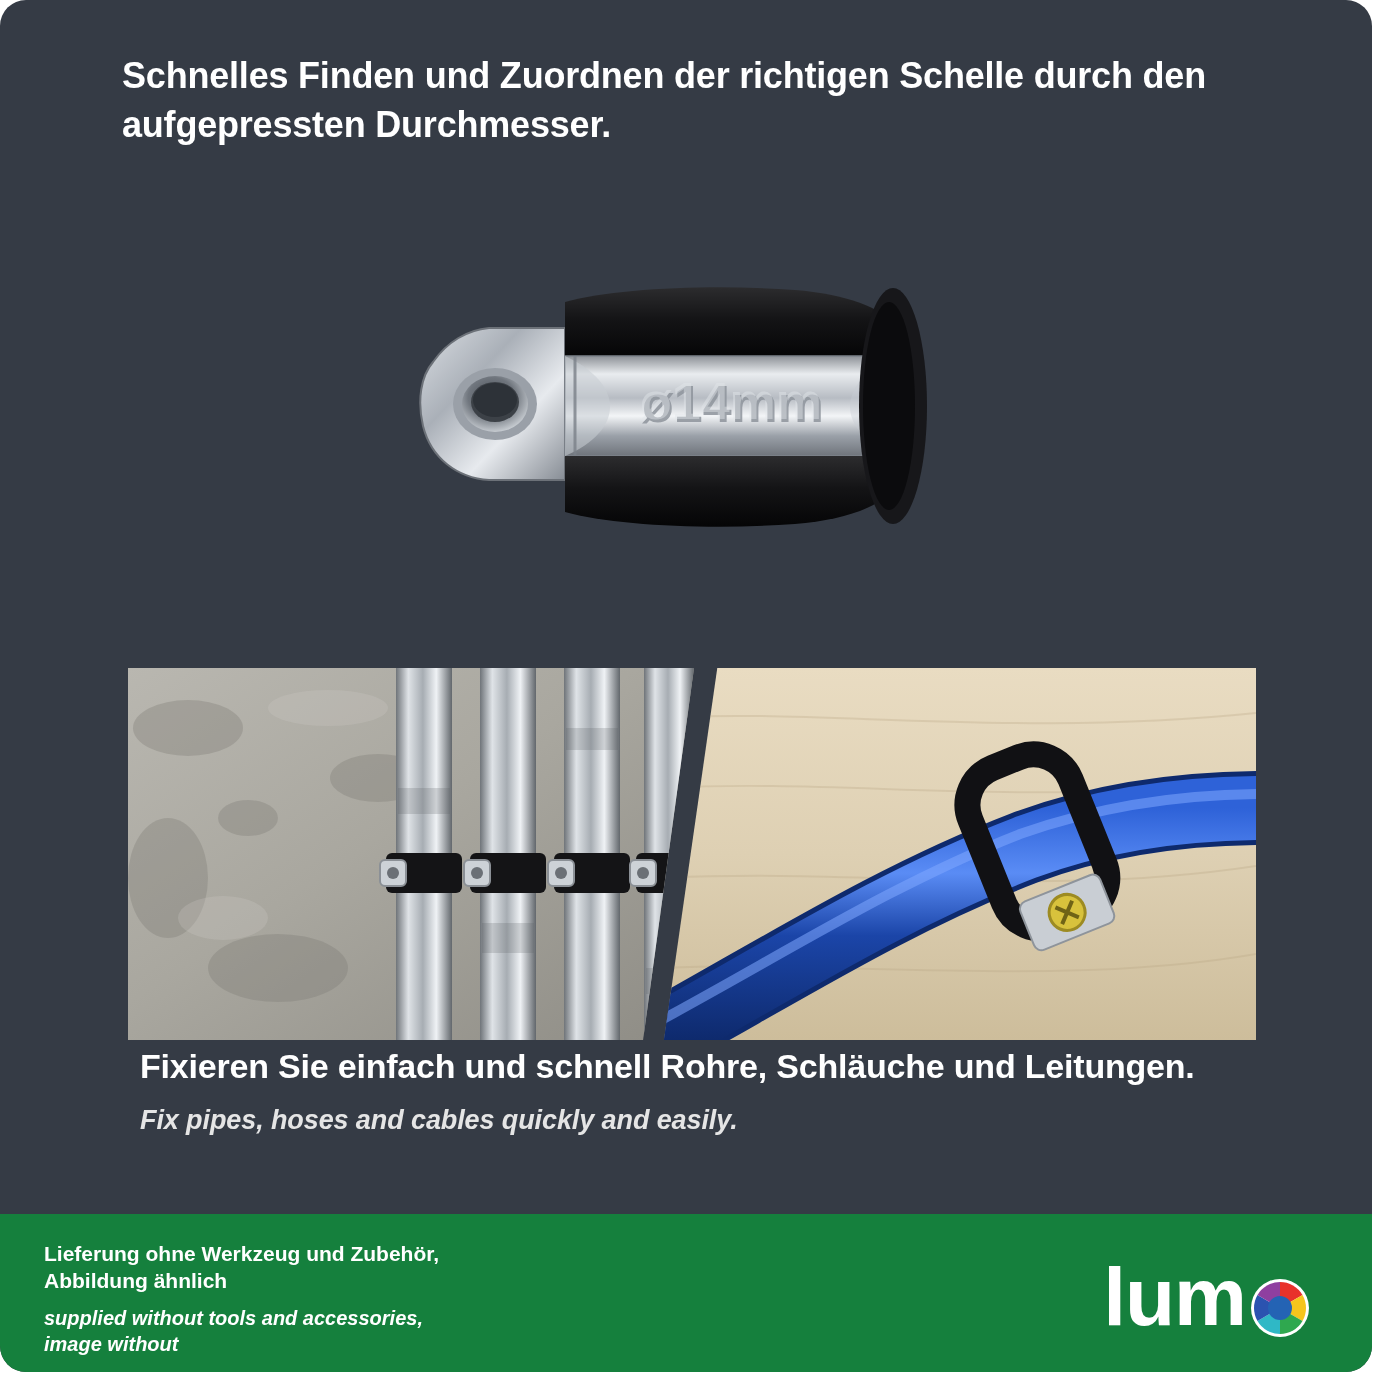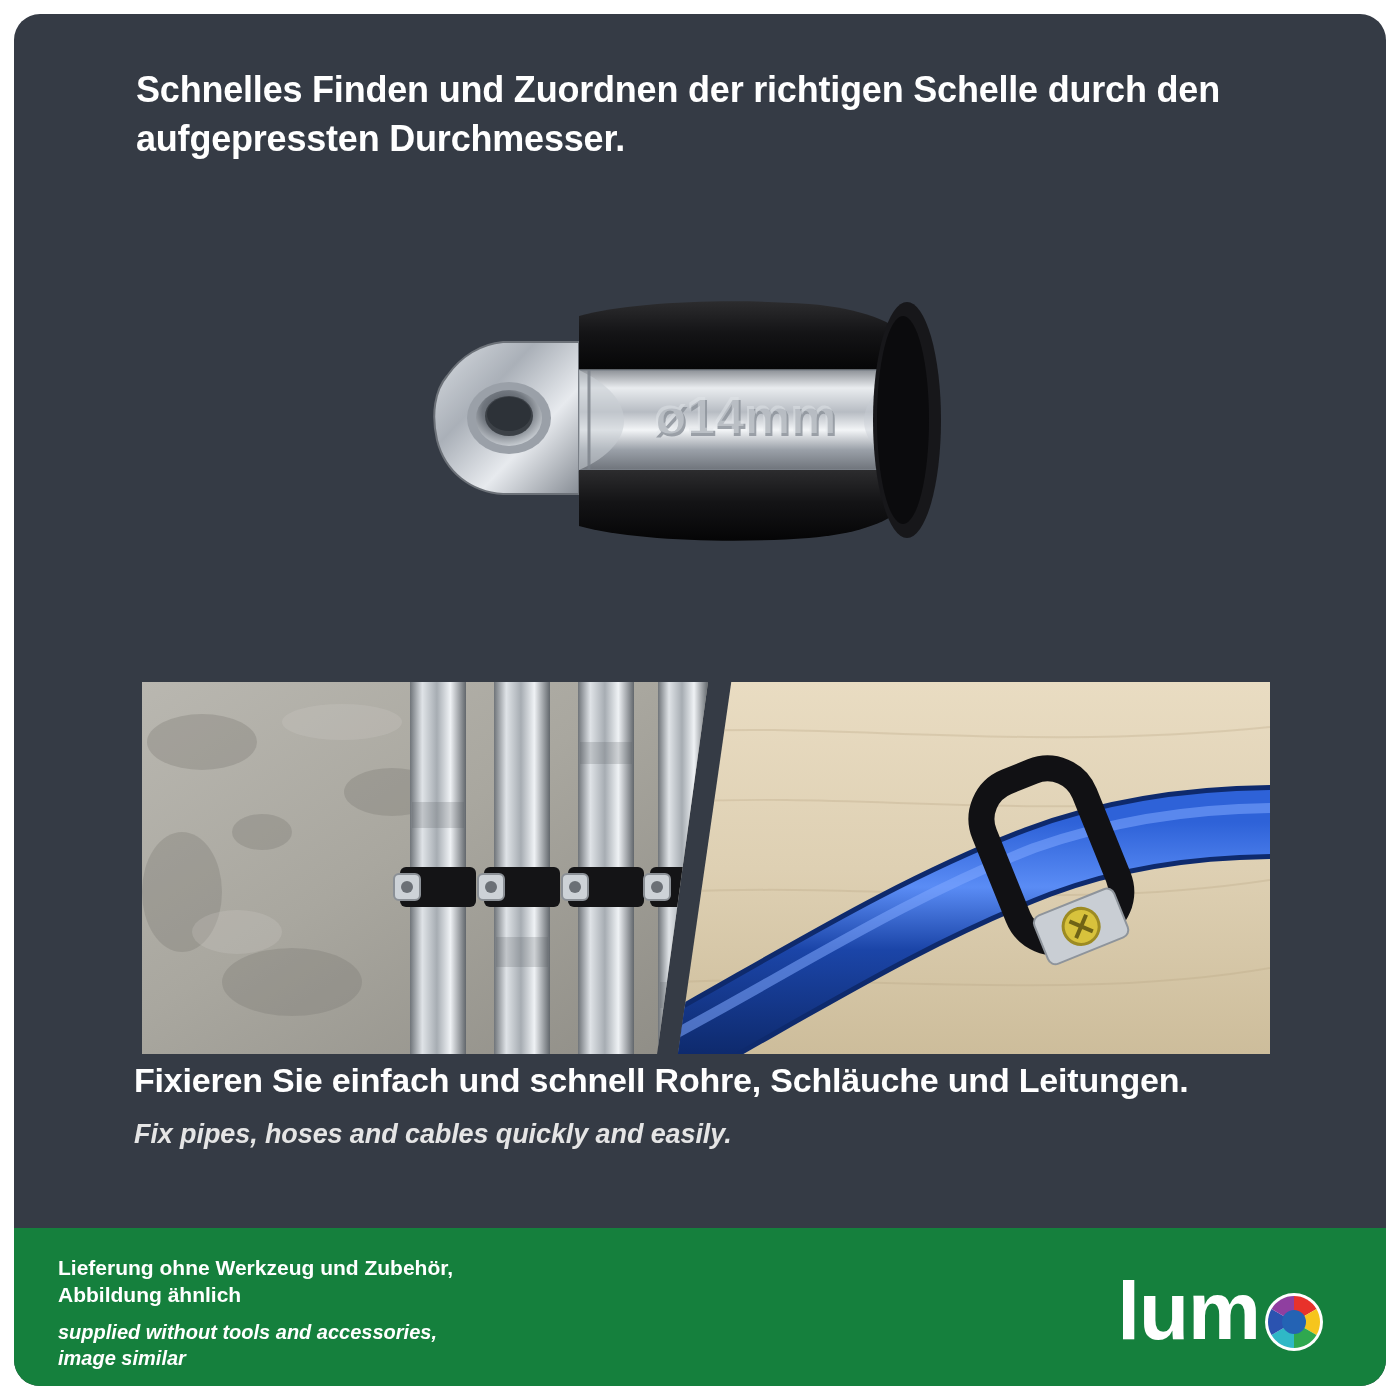--- a/index.html
+++ b/index.html
@@ -12,21 +12,20 @@
     height: 1400px;
     font-family: "Liberation Sans", sans-serif;
     overflow: hidden;
   }
   .page {
     position: relative;
     width: 1228px;
     height: 1400px;
     background: #ffffff;
     box-sizing: border-box;
-    padding: 14px;
   }
   .card {
     position: relative;
     width: 1372px;
     height: 1372px;
     background: #353b45;
     border-radius: 26px;
     overflow: hidden;
   }
 
@@ -85,21 +84,21 @@
   .photo-right {
     left: 536px;
     width: 592px;
     clip-path: polygon(9% 0, 100% 0, 100% 100%, 0 100%);
   }
   .photo svg { display: block; }
 
   
   .caption-block {
     position: absolute;
-    left: 120px;
+    left: 140px;
     top: 1044px;
     width: 1180px;
   }
   .caption-de {
     color: #ffffff;
     font-size: 34px;
     font-weight: bold;
     line-height: 1.3;
     letter-spacing: -0.2px;
   }
@@ -338,21 +337,21 @@
     </div>
 
     <div class="footer">
       <div class="footer-text">
         <div class="footer-de">
           <div>Lieferung ohne Werkzeug und Zubehör,</div>
           <div>Abbildung ähnlich</div>
         </div>
         <div class="footer-en">
           <div>supplied without tools and accessories,</div>
-          <div>image similar</div>
+          <div>image without</div>
         </div>
       </div>
 
       <div class="brand">
         <div class="brand-text">
           <span>lum</span>
           <span class="brand-o">
             <svg width="62" height="62" viewBox="0 0 62 62">
               <circle cx="31" cy="31" r="29" fill="#ffffff"></circle>
               <g>

